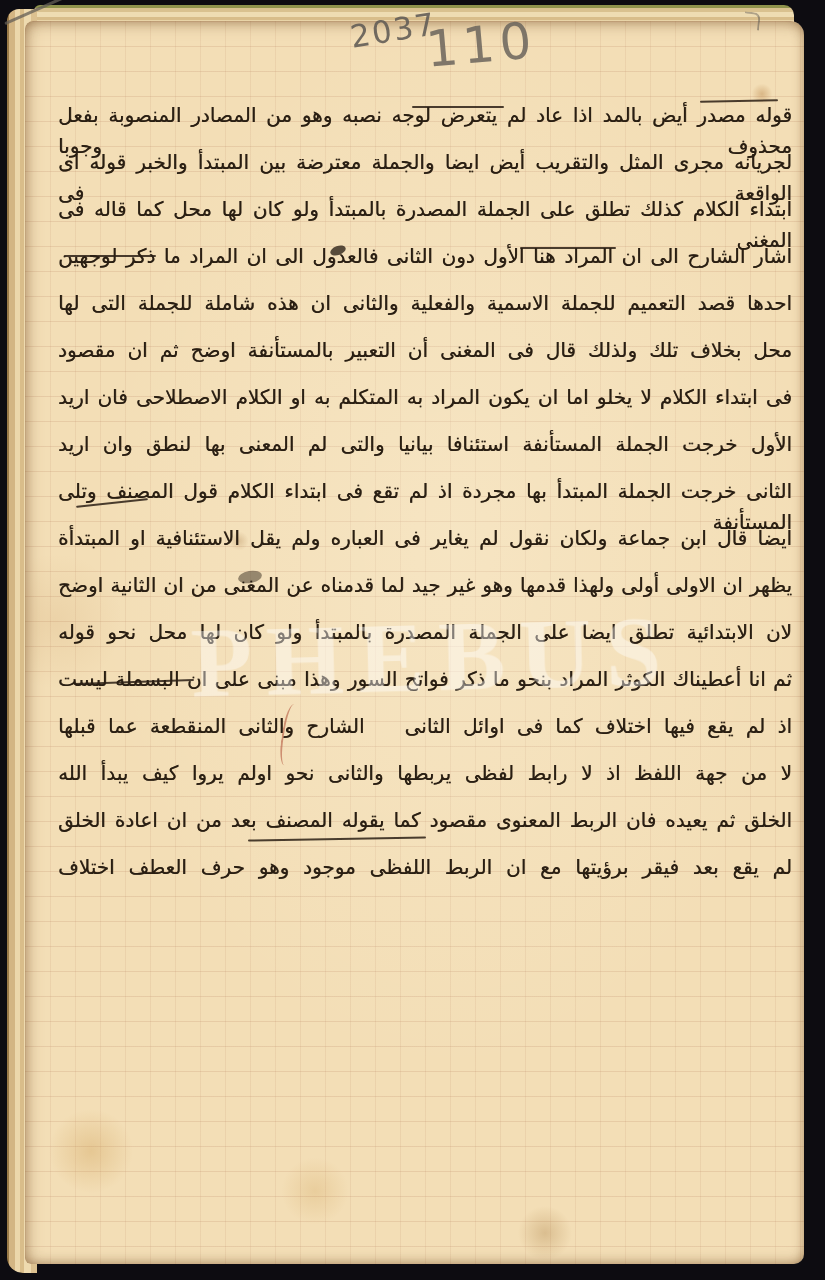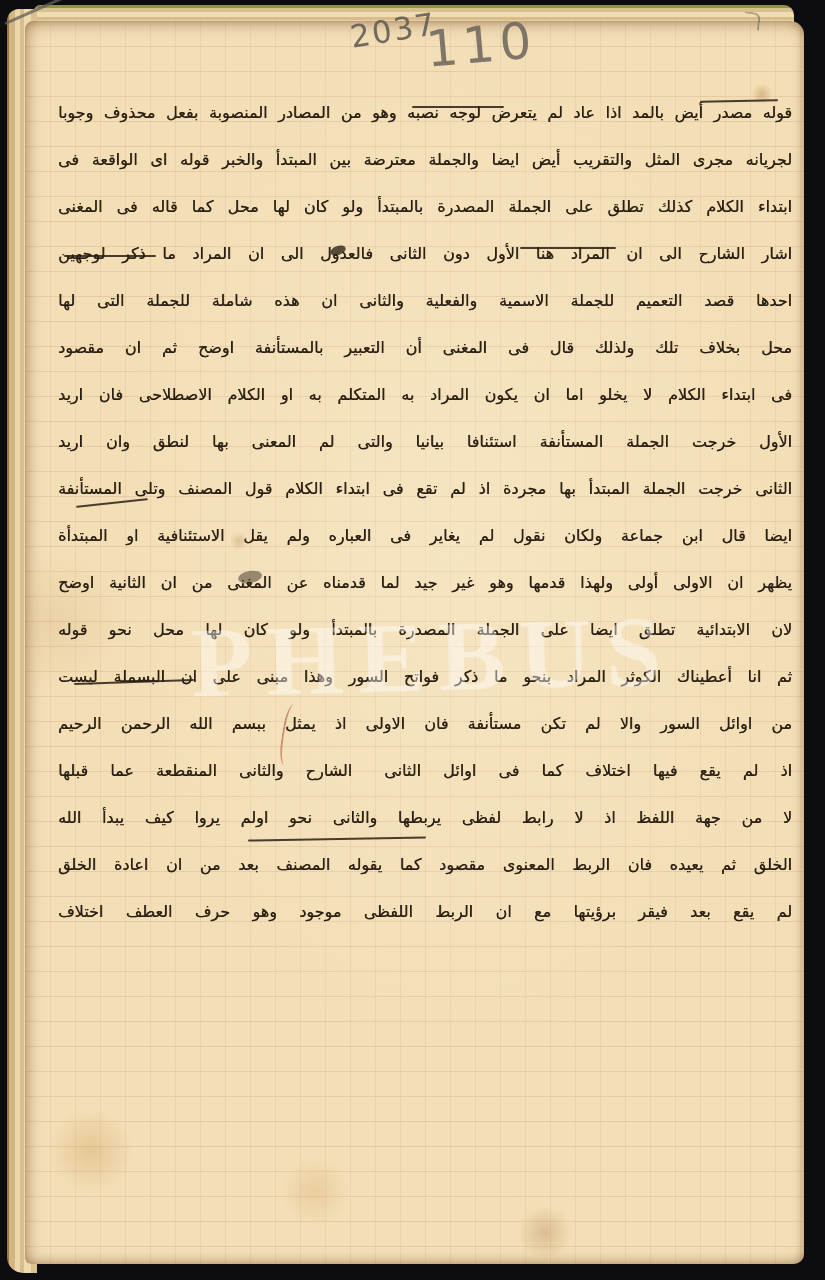--- a/index.html
+++ b/index.html
@@ -44,22 +44,22 @@
       inset 0 12px 16px -11px rgba(120,80,40,.55),
       inset 0 -9px 14px -9px rgba(120,80,40,.5);
   }
 
   
   .text{
     position:absolute;left:58px;top:100px;width:734px;
     direction:rtl;z-index:3;
   }
   .line{
-    height:47px;line-height:26px;
-    font-size:16px;color:#291e12;
+    height:47px;line-height:31px;
+    font-size:20px;color:#291e12;
     text-align:justify;text-align-last:justify;
     text-shadow:0.4px 0 0 rgba(41,30,18,.75);
     white-space:pre-wrap;
   }
 
   
   .watermark{
     position:absolute;left:150px;top:592px;width:566px;height:130px;
     z-index:4;text-align:center;
     font-family:"Liberation Serif",serif;font-weight:bold;
@@ -118,21 +118,20 @@
     <div class="line">اشار الشارح الى ان المراد هنا الأول دون الثانى فالعدول الى ان المراد ما ذكر لوجهين</div>
     <div class="line">احدها قصد التعميم للجملة الاسمية والفعلية والثانى ان هذه شاملة للجملة التى لها</div>
     <div class="line">محل بخلاف تلك ولذلك قال فى المغنى أن التعبير بالمستأنفة اوضح ثم ان مقصود</div>
     <div class="line">فى ابتداء الكلام لا يخلو اما ان يكون المراد به المتكلم به او الكلام الاصطلاحى فان اريد</div>
     <div class="line">الأول خرجت الجملة المستأنفة استئنافا بيانيا والتى لم المعنى بها لنطق وان اريد</div>
     <div class="line">الثانى خرجت الجملة المبتدأ بها مجردة اذ لم تقع فى ابتداء الكلام قول المصنف وتلى المستأنفة</div>
     <div class="line">ايضا قال ابن جماعة ولكان نقول لم يغاير فى العباره ولم يقل الاستئنافية او المبتدأة</div>
     <div class="line">يظهر ان الاولى أولى ولهذا قدمها وهو غير جيد لما قدمناه عن المغنى من ان الثانية اوضح</div>
     <div class="line">لان الابتدائية تطلق ايضا على الجملة المصدرة بالمبتدأ ولو كان لها محل نحو قوله</div>
     <div class="line">ثم انا أعطيناك الكوثر المراد بنحو ما ذكر فواتح السور وهذا مبنى على ان البسملة ليست</div>
-    <div class="line">من اوائل السور والا لم تكن مستأنفة فان الاولى اذ يمثل ببسم الله الرحمن الرحيم</div>
     <div class="line">اذ لم يقع فيها اختلاف كما فى اوائل الثانى  الشارح والثانى المنقطعة عما قبلها</div>
     <div class="line">لا من جهة اللفظ اذ لا رابط لفظى يربطها والثانى نحو اولم يروا كيف يبدأ الله</div>
     <div class="line">الخلق ثم يعيده فان الربط المعنوى مقصود كما يقوله المصنف بعد من ان اعادة الخلق</div>
     <div class="line">لم يقع بعد فيقر برؤيتها مع ان الربط اللفظى موجود وهو حرف العطف اختلاف</div>
   </div>
 
   <div class="stroke s1"></div>
   <div class="stroke s2"></div>
   <div class="stroke s3"></div>
   <div class="stroke s4"></div>

